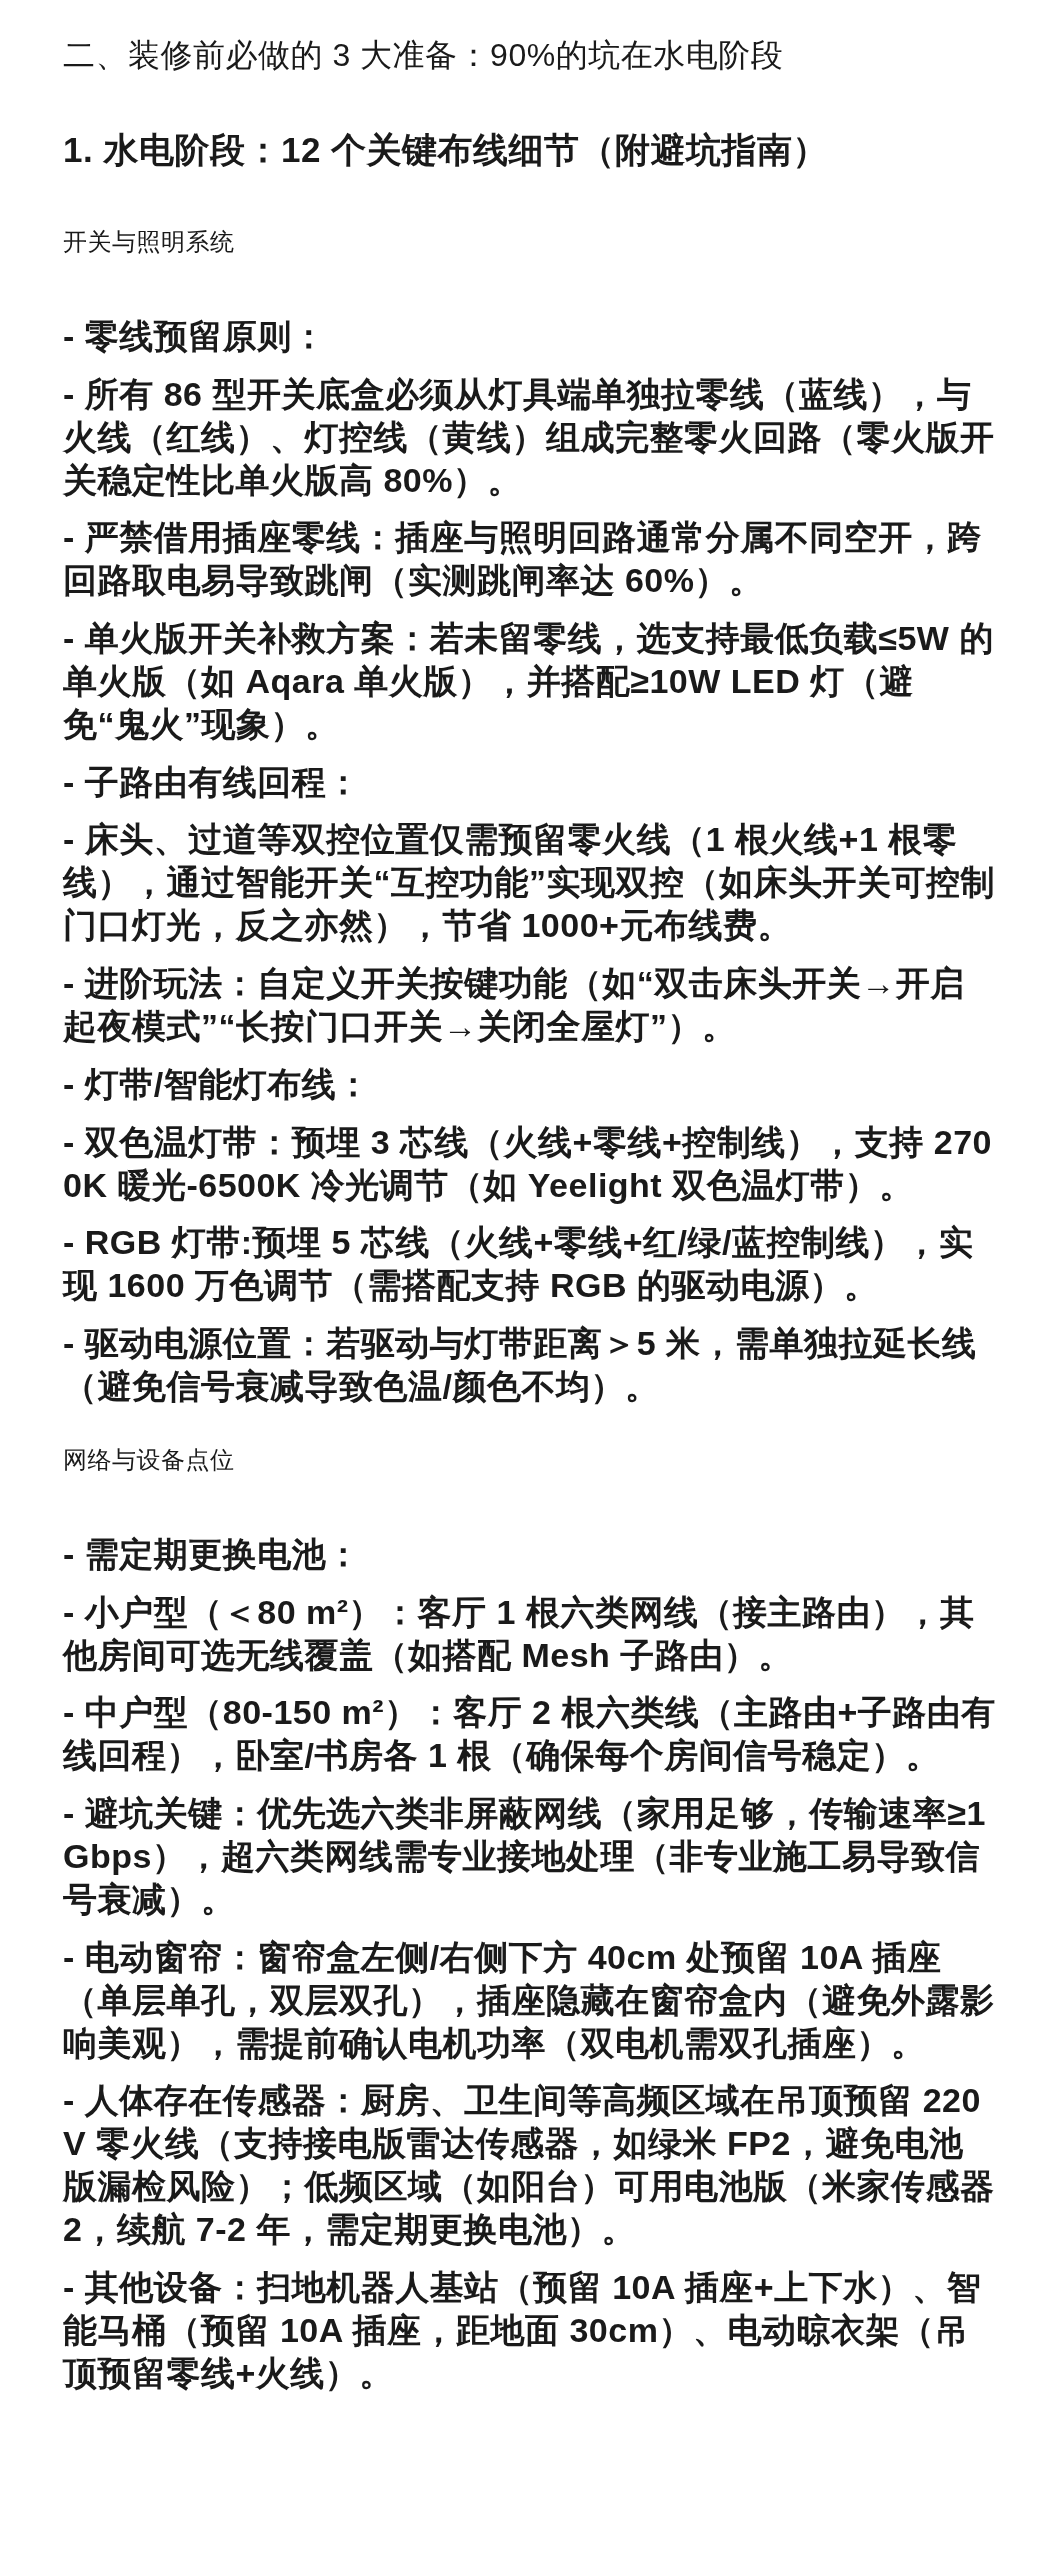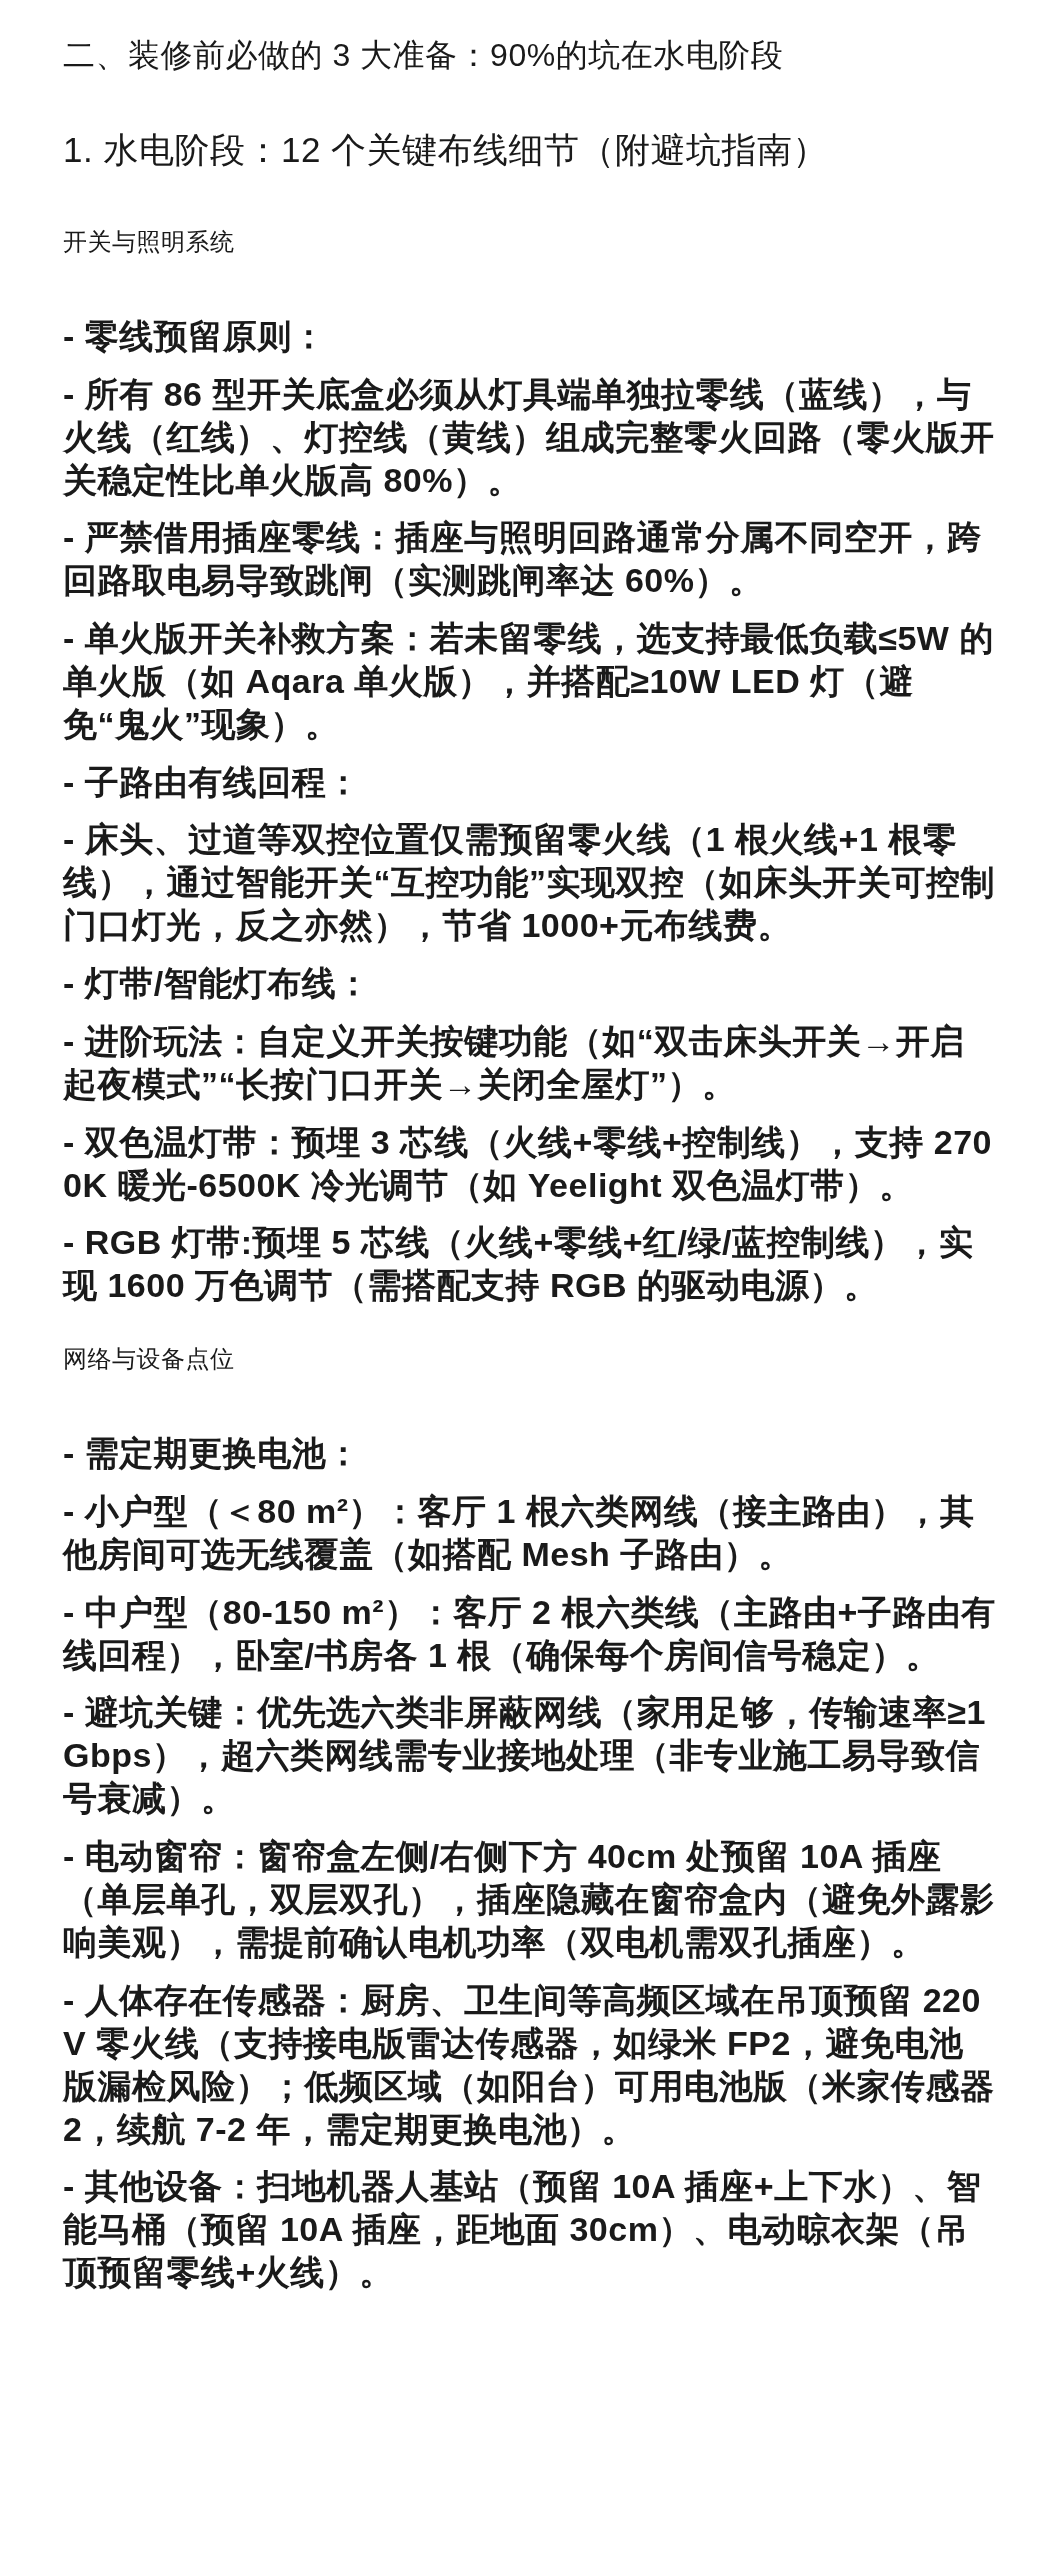--- a/index.html
+++ b/index.html
@@ -19,21 +19,21 @@
   .doc-title {
     font-size: 32px;
     line-height: 45px;
     font-weight: 400;
     margin: 0 0 49px 0;
     letter-spacing: 0.5px;
   }
   .doc-subtitle {
     font-size: 35px;
     line-height: 45px;
-    font-weight: 400;
+    font-weight: 700;
     margin: 0 0 47px 0;
     letter-spacing: 0.5px;
   }
   .section-heading {
     font-size: 24px;
     line-height: 45px;
     font-weight: 400;
     margin: 29px 0 51px 0;
     letter-spacing: 0.5px;
   }
@@ -58,24 +58,25 @@
 <h2 class="doc-subtitle">1. 水电阶段：12 个关键布线细节（附避坑指南）</h2>
 
 <div class="section">
   <h3 class="section-heading">开关与照明系统</h3>
   <p class="bullet">- 零线预留原则：</p>
   <p class="bullet">- 所有 86 型开关底盒必须从灯具端单独拉零线（蓝线），与火线（红线）、灯控线（黄线）组成完整零火回路（零火版开关稳定性比单火版高 80%）。</p>
   <p class="bullet">- 严禁借用插座零线：插座与照明回路通常分属不同空开，跨回路取电易导致跳闸（实测跳闸率达 60%）。</p>
   <p class="bullet">- 单火版开关补救方案：若未留零线，选支持最低负载≤5W 的单火版（如 Aqara 单火版），并搭配≥10W LED 灯（避免“鬼火”现象）。</p>
   <p class="bullet">- 子路由有线回程：</p>
   <p class="bullet">- 床头、过道等双控位置仅需预留零火线（1 根火线+1 根零线），通过智能开关“互控功能”实现双控（如床头开关可控制门口灯光，反之亦然），节省 1000+元布线费。</p>
+  <p class="bullet">- 进阶玩法：自定义开关按键功能（如“双击床头开关→开启起夜模式”“长按门口开关→关闭全屋灯”）。</p>
   <p class="bullet">- 灯带/智能灯布线：</p>
-  <p class="bullet">- 进阶玩法：自定义开关按键功能（如“双击床头开关→开启起夜模式”“长按门口开关→关闭全屋灯”）。</p>
   <p class="bullet">- 双色温灯带：预埋 3 芯线（火线+零线+控制线），支持 2700K 暖光-6500K 冷光调节（如 Yeelight 双色温灯带）。</p>
   <p class="bullet">- RGB 灯带:预埋 5 芯线（火线+零线+红/绿/蓝控制线），实现 1600 万色调节（需搭配支持 RGB 的驱动电源）。</p>
+  <p class="bullet">- 驱动电源位置：若驱动与灯带距离＞5 米，需单独拉延长线（避免信号衰减导致色温/颜色不均）。</p>
 </div>
 
 <div class="section">
   <h3 class="section-heading">网络与设备点位</h3>
   <p class="bullet">- 需定期更换电池：</p>
   <p class="bullet">- 小户型（＜80 m²）：客厅 1 根六类网线（接主路由），其他房间可选无线覆盖（如搭配 Mesh 子路由）。</p>
   <p class="bullet">- 中户型（80-150 m²）：客厅 2 根六类线（主路由+子路由有线回程），卧室/书房各 1 根（确保每个房间信号稳定）。</p>
   <p class="bullet">- 避坑关键：优先选六类非屏蔽网线（家用足够，传输速率≥1Gbps），超六类网线需专业接地处理（非专业施工易导致信号衰减）。</p>
   <p class="bullet">- 电动窗帘：窗帘盒左侧/右侧下方 40cm 处预留 10A 插座（单层单孔，双层双孔），插座隐藏在窗帘盒内（避免外露影响美观），需提前确认电机功率（双电机需双孔插座）。</p>
   <p class="bullet">- 人体存在传感器：厨房、卫生间等高频区域在吊顶预留 220V 零火线（支持接电版雷达传感器，如绿米 FP2，避免电池版漏检风险）；低频区域（如阳台）可用电池版（米家传感器 2，续航 7-2 年，需定期更换电池）。</p>

